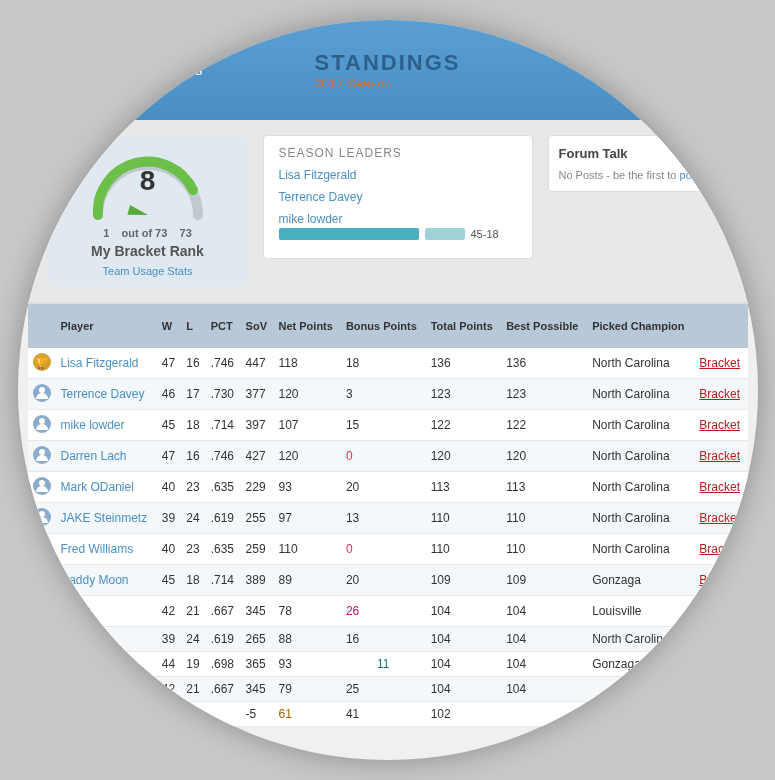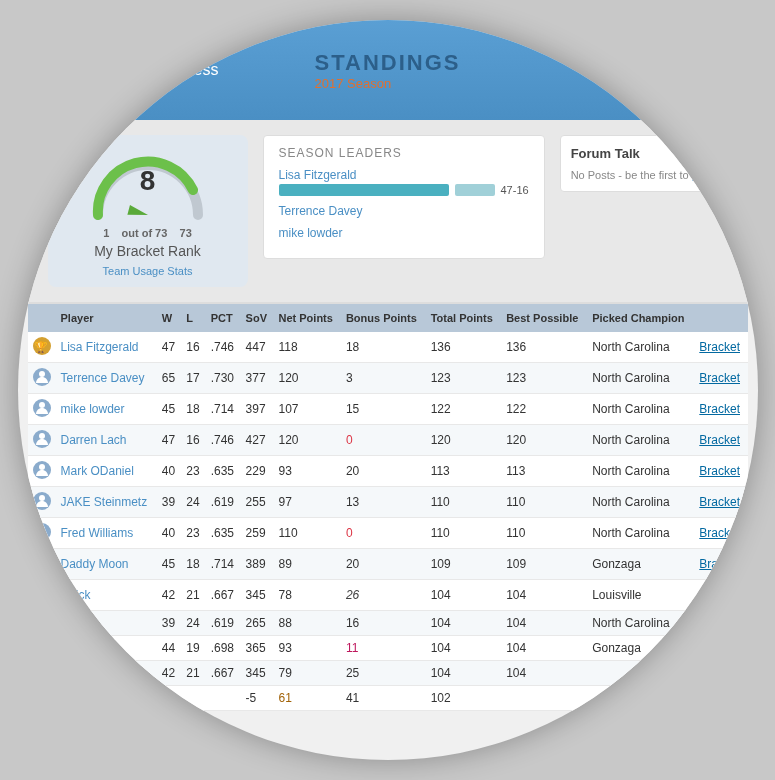--- a/index.html
+++ b/index.html
@@ -31,21 +31,21 @@
       align-items: center;
       padding: 0 80px;
       justify-content: center;
     }
 
     .top-bar .madness-link {
       color: #fff;
       font-size: 16px;
       text-decoration: none;
       position: absolute;
-      left: 136px;
+      left: 120px;
     }
 
     .top-bar .standings-title {
     }
 
     .top-bar .standings-title h1 {
       color: #2c5f8a;
       font-size: 22px;
       font-weight: bold;
       letter-spacing: 2px;
@@ -102,21 +102,21 @@
       margin-top: 2px;
     }
 
     .rank-info span {
       font-weight: bold;
     }
 
     .my-bracket-rank-label {
       font-size: 14px;
       color: #555;
-      font-weight: normal;
+      font-weight: bold;
       margin-top: 4px;
     }
 
     .team-usage-link {
       color: #4a8fc4;
       font-size: 11px;
       text-decoration: none;
       display: block;
       margin-top: 6px;
     }
@@ -207,21 +207,21 @@
       width: 100%;
       border-collapse: collapse;
       font-size: 12px;
     }
 
     thead tr {
       background: #b8c8d8;
     }
 
     thead th {
-      padding: 8px 5px;
+      padding: 16px 5px;
       text-align: left;
       color: #333;
       font-weight: bold;
       font-size: 11px;
       white-space: nowrap;
     }
 
     tbody tr {
       border-bottom: 1px solid #e8e8e8;
     }
@@ -234,21 +234,21 @@
       padding: 5px 5px;
       color: #333;
       white-space: nowrap;
     }
 
     .player-name {
       color: #4a8fc4;
     }
 
     .bracket-link {
-      color: #0369a1;
+      color: #b91c1c;
       text-align: right;
     }
 
     .avatar-cell {
       width: 22px;
     }
 
     .avatar-icon {
       width: 18px;
       height: 18px;
@@ -304,33 +304,33 @@
         <a class="team-usage-link" href="#">Team Usage Stats</a>
       </div>
     </div>
 
     <div class="middle-panel">
       <div class="season-leaders-box">
         <h3>SEASON LEADERS</h3>
 
         <div class="leader-row">
           <div class="leader-name">Lisa Fitzgerald</div>
-          <div class="leader-bar-container">
-            <div class="leader-bar" style="width: 170px;"></div>
-            <div class="leader-bar" style="width: 40px; background: #a0d0d8;"></div>
-            <span class="leader-score">47-16</span>
-          </div>
         </div>
 
         <div class="leader-row">
           <div class="leader-name">Terrence Davey</div>
         </div>
 
         <div class="leader-row">
           <div class="leader-name">mike lowder</div>
+          <div class="leader-bar-container">
+            <div class="leader-bar" style="width: 140px;"></div>
+            <div class="leader-bar" style="width: 40px; background: #a0d0d8;"></div>
+            <span class="leader-score">45-18</span>
+          </div>
         </div>
       </div>
     </div>
 
     <div class="right-panel">
       <div class="forum-box">
         <h3>Forum Talk</h3>
         <div class="no-posts">
           <span>No Posts - be the first to </span><a class="post-link" href="#">post</a>
         </div>
@@ -377,21 +377,21 @@
             <td><a class="bracket-link" href="#">Bracket</a></td>
           </tr>
           <tr>
             <td class="avatar-cell"><div class="avatar-icon">
                 <svg viewBox="0 0 16 16" fill="#fff">
                   <circle cx="8" cy="5" r="3"></circle>
                   <path d="M2 14c0-3.3 2.7-6 6-6s6 2.7 6 6"></path>
                 </svg>
               </div></td>
             <td class="player-name">Terrence Davey</td>
-            <td>65</td>
+            <td>46</td>
             <td>17</td>
             <td>.730</td>
             <td>377</td>
             <td style="color: rgb(51, 51, 51);">120</td>
             <td style="color: rgb(51, 51, 51);">3</td>
             <td>123</td>
             <td>123</td>
             <td>North Carolina</td>
             <td><a class="bracket-link" href="#">Bracket</a></td>
           </tr>
@@ -515,21 +515,21 @@
                   <circle cx="8" cy="5" r="3"></circle>
                   <path d="M2 14c0-3.3 2.7-6 6-6s6 2.7 6 6"></path>
                 </svg>
               </div></td>
             <td class="player-name">Chick</td>
             <td>42</td>
             <td>21</td>
             <td>.667</td>
             <td>345</td>
             <td style="color: rgb(51, 51, 51);">78</td>
-            <td style="color: #404040; font-style: italic;">26</td>
+            <td style="color: #be185d;">26</td>
             <td>104</td>
             <td>104</td>
             <td>Louisville</td>
             <td><a class="bracket-link" href="#">Bracket</a></td>
           </tr>
           <tr>
             <td class="avatar-cell"></td>
             <td class="player-name"></td>
             <td>39</td>
             <td>24</td>
@@ -543,21 +543,21 @@
             <td><a class="bracket-link" href="#">Bracket</a></td>
           </tr>
           <tr>
             <td class="avatar-cell"></td>
             <td class="player-name"></td>
             <td>44</td>
             <td>19</td>
             <td>.698</td>
             <td>365</td>
             <td style="color: rgb(51, 51, 51);">93</td>
-            <td style="color: #be185d;">11</td>
+            <td style="color: #0f766e; text-align: center;">11</td>
             <td>104</td>
             <td>104</td>
             <td>Gonzaga</td>
             <td><a class="bracket-link" href="#">Bracket</a></td>
           </tr>
           <tr>
             <td class="avatar-cell"></td>
             <td class="player-name"></td>
             <td>42</td>
             <td>21</td>

